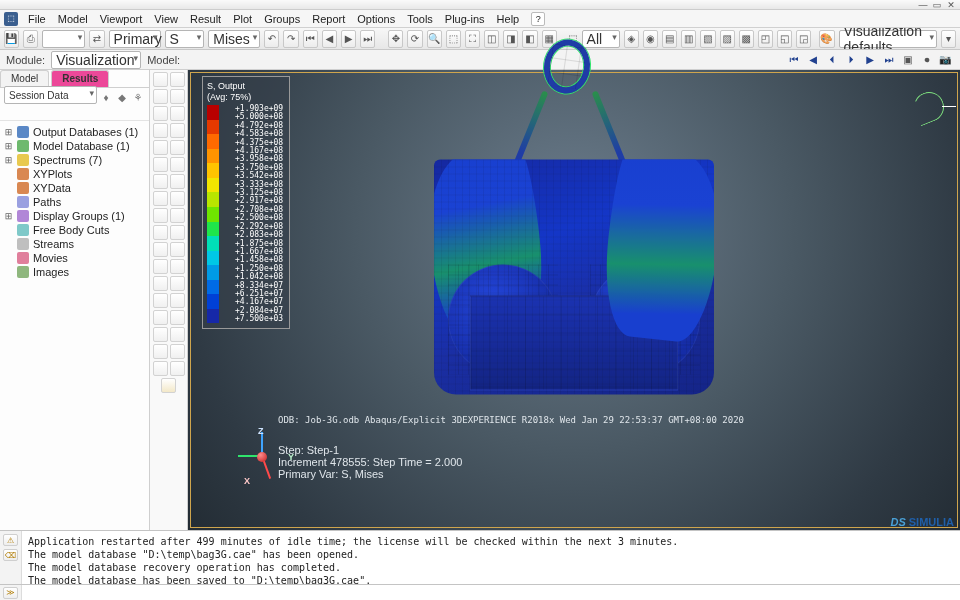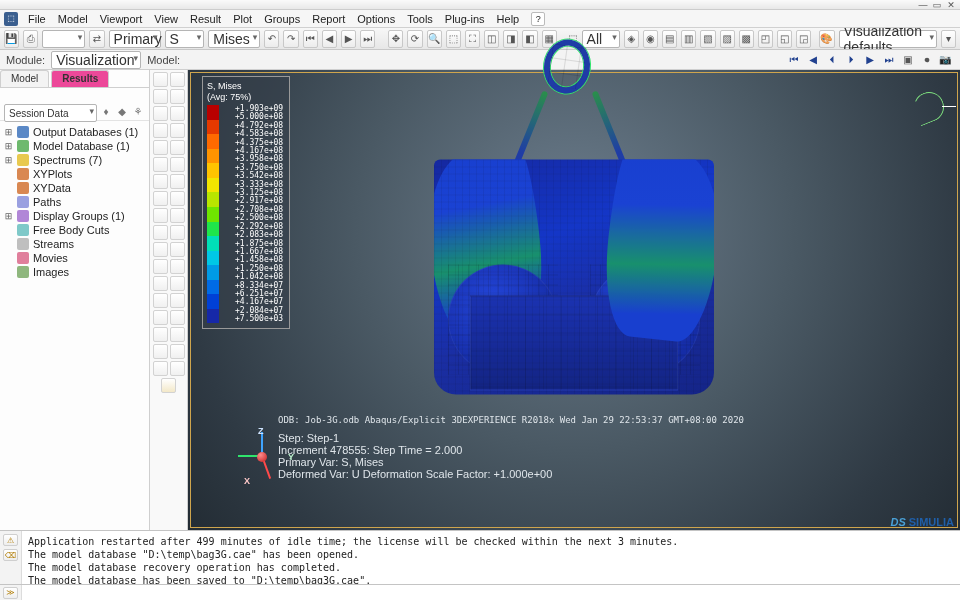--- a/index.html
+++ b/index.html
@@ -27,21 +27,21 @@
 .modrow .lbl { color:#444; }
 
 
 .main { position:absolute; top:70px; bottom:70px; left:0; right:0; display:flex; }
 
 
 .leftpanel { width:150px; background:#fdfdfd; border-right:1px solid #cfcfcf; display:flex; flex-direction:column;}
 .tabs { height:18px; display:flex; border-bottom:1px solid #cfcfcf;}
 .tab { padding:2px 10px; border:1px solid #cfcfcf; border-bottom:none; background:#f3f3f3; border-radius:3px 3px 0 0; margin-right:2px; font-size:10px; color:#333;}
 .tab.active { background:#ec4899; font-weight:700;}
-.treetools { height:18px; display:flex; align-items:flex-start; justify-content:space-between; padding:16px 4px; border-bottom:1px solid #e3e3e3;}
+.treetools { height:18px; display:flex; align-items:flex-end; justify-content:space-between; padding:16px 4px; border-bottom:1px solid #e3e3e3;}
 .treetools .combo { flex:1; font-size:10px;}
 .treetools .ticon { width:14px; height:14px; margin-left:2px; display:flex; align-items:center; justify-content:center; font-size:10px; color:#777;}
 .tree { flex:1; overflow:auto; padding:4px 2px; font-size:10px; color:#222;}
 .tree .node { display:flex; align-items:center; padding:1px 2px; gap:4px; white-space:nowrap;}
 .tree .exp { width:9px; text-align:center; color:#666; font-size:9px;}
 .tree .ticn { width:12px; height:12px; display:inline-flex; align-items:center; justify-content:center; border-radius:2px; font-size:9px; flex-shrink:0;}
 .ic-db { background:#5a88c6; color:#fff;} .ic-md { background:#6db96d; color:#fff;}
 .ic-sp { background:#e8c94f;} .ic-xy { background:#d98852;} .ic-pt { background:#9aa0e0;}
 .ic-dg { background:#b186d7;} .ic-fb { background:#7fc9c9;} .ic-st { background:#bfbfbf;}
 .ic-mv { background:#e07f9c;} .ic-im { background:#8fb77e;}
@@ -349,21 +349,21 @@
       </div>
       <div class="trow">
         <div class="tk" style="background: linear-gradient(rgb(255, 255, 255), rgb(243, 232, 200));"></div>
       </div>
     </div>
 
   <div class="viewport">
     <div class="vp-border"></div>
 
     <div class="legend">
-      <div class="ltitle">S, Mises</div>
+      <div class="ltitle">S, Output</div>
       <div class="ltitle">(Avg: 75%)</div>
       <div class="lbody">
         <div class="bar" id="legbar" style="height: 218.4px;">
             <div class="seg" style="background: rgb(184, 0, 0);"></div>
             <div class="seg" style="background: rgb(229, 57, 0);"></div>
             <div class="seg" style="background: rgb(255, 106, 0);"></div>
             <div class="seg" style="background: rgb(255, 148, 0);"></div>
             <div class="seg" style="background: rgb(255, 196, 0);"></div>
             <div class="seg" style="background: rgb(242, 230, 0);"></div>
             <div class="seg" style="background: rgb(184, 230, 0);"></div>
@@ -426,21 +426,20 @@
         <div class="meshgrid" style="background-size:7px 7px; opacity:.35"></div>
       </div>
     </div>
 
     <div class="odbline">ODB: Job-3G.odb    Abaqus/Explicit 3DEXPERIENCE R2018x    Wed Jan 29 22:53:37 GMT+08:00 2020</div>
 
     <div class="stepblk">
       <div>Step: Step-1</div>
       <div>Increment    478555: Step Time =    2.000</div>
       <div>Primary Var: S, Mises</div>
-      <div>Deformed Var: U   Deformation Scale Factor: +1.000e+00</div>
     </div>
 
     <div class="triad">
       <div class="axis ax-z"></div>
       <div class="axis ax-y"></div>
       <div class="axis ax-x"></div>
       <span class="axlbl lz">Z</span>
       <span class="axlbl ly">Y</span>
       <span class="axlbl lx">X</span>
       <div class="ball"></div>

